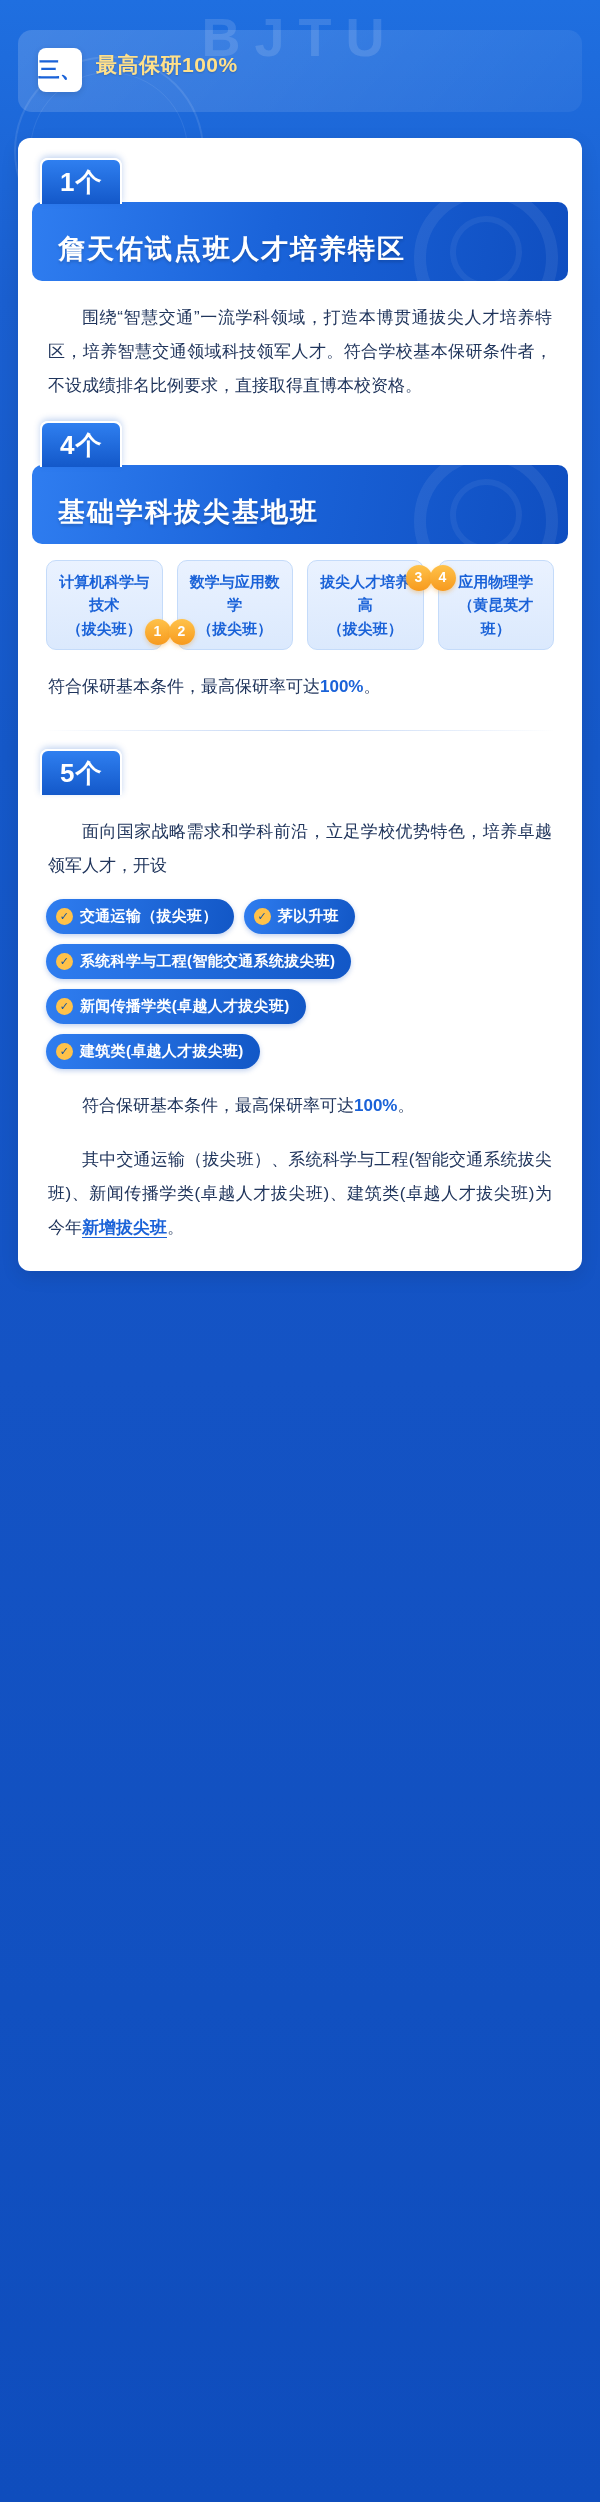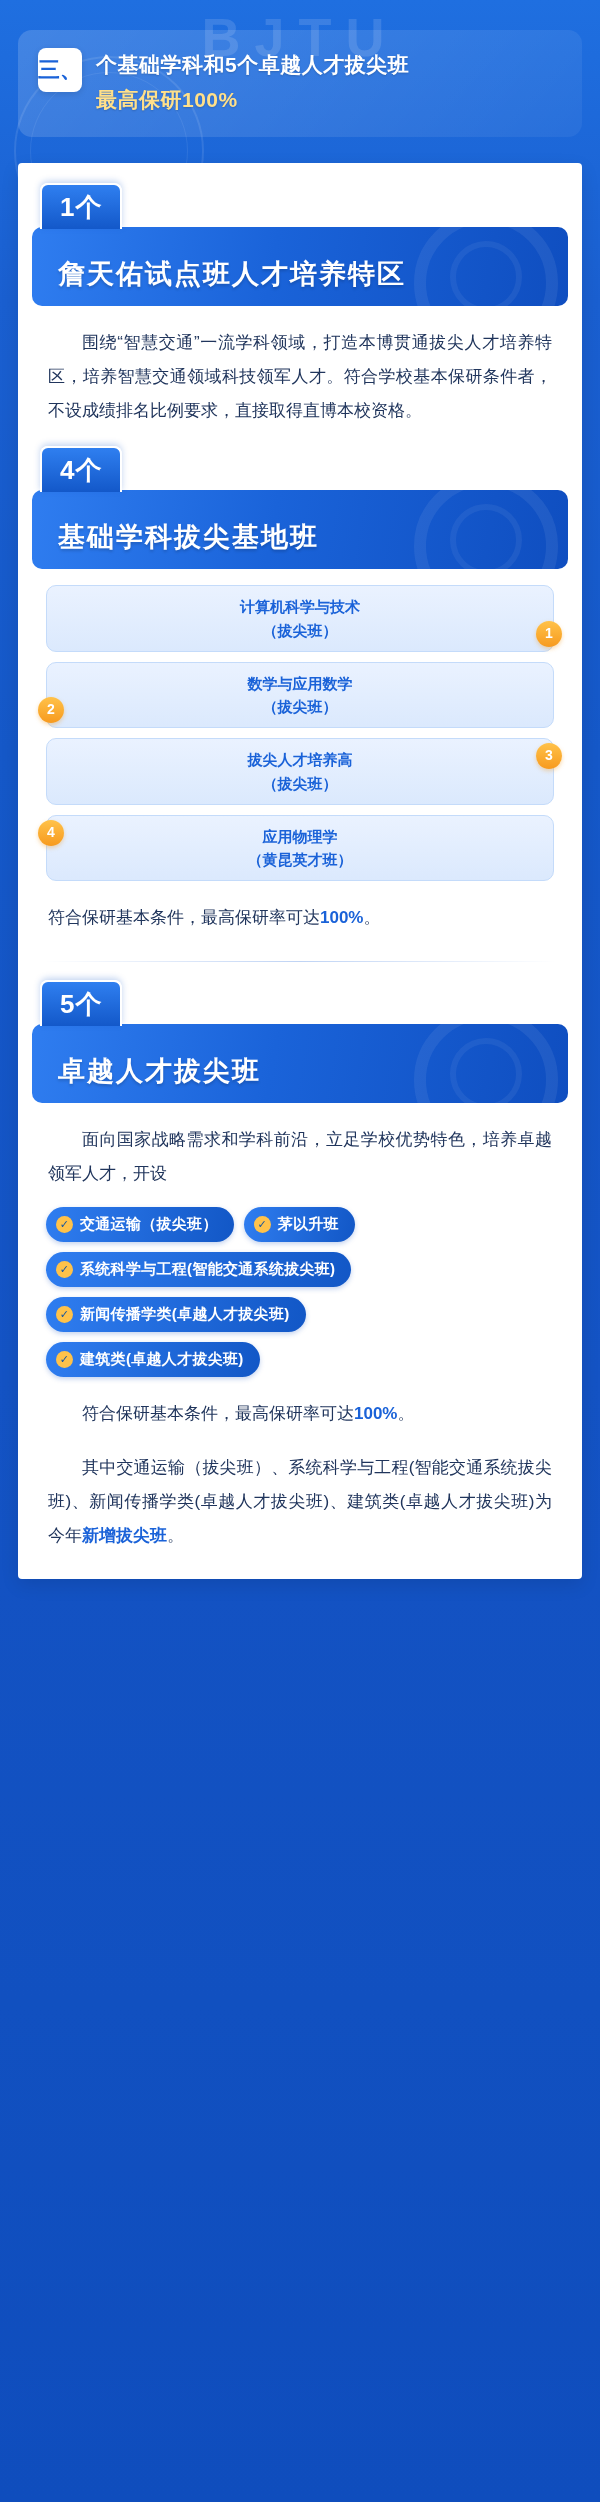--- a/index.html
+++ b/index.html
@@ -77,21 +77,21 @@
   }
   .header-text .hl {
     color: #ffe08a;
   }
 
   
   .card {
     position: relative;
     margin: 26px 18px 0 18px;
     background: #ffffff;
-    border-radius: 4px;
+    border-radius: 12px;
     padding: 14px 0 26px 0;
     box-shadow: 0 6px 18px rgba(0,0,0,0.10);
   }
 
   
   .sec { position: relative; margin-top: 18px; }
   .sec:first-child { margin-top: 6px; }
 
   .sec-badge {
     position: relative;
@@ -152,21 +152,21 @@
     text-align: justify;
     text-indent: 2em;
   }
   .para.noindent { text-indent: 0; }
   .para .b { color: #1a62d8; font-weight: 700; }
 
   
   .pill-grid {
     margin: 16px 28px 0 28px;
     display: grid;
-    grid-template-columns: 1fr;
+    grid-template-columns: 1fr 1fr 1fr 1fr;
     gap: 10px 14px;
     position: relative;
   }
   .pill {
     background: linear-gradient(180deg,#eaf2ff,#dbe9fd);
     border: 1px solid #c4dbfa;
     border-radius: 10px;
     padding: 9px 8px;
     text-align: center;
     color: #1a62d8;
@@ -217,34 +217,33 @@
     font-weight: 900;
     display: flex; align-items: center; justify-content: center;
     flex: 0 0 auto;
   }
 
   .divider {
     margin: 26px 26px 0 26px;
     height: 1px;
     background: linear-gradient(90deg, rgba(26,98,216,0), rgba(26,98,216,0.28), rgba(26,98,216,0));
   }
-  .uline { text-underline-offset: 4px; }
+  .uline { text-decoration: underline; text-underline-offset: 4px; }
 </style>
 </head>
 <body>
 
 <div class="page">
 
   <div class="wm-top">BJTU</div>
   <div class="wm-seal"></div>
 
   <div class="header">
     <div class="header-num">三、</div>
     <div class="header-text">
-      <div>个基础学科和5个卓越人才拔尖班</div>
       <div class="hl">最高保研100%</div>
     </div>
   </div>
 
   <div class="card">
 
     <div class="sec">
       <div class="sec-badge">1个</div>
       <div class="sec-bar">
         <div class="sec-bar-title">詹天佑试点班人才培养特区</div>
@@ -282,23 +281,20 @@
         </div>
       </div>
 
       <p class="para noindent"><span>符合保研基本条件，最高保研率可达</span><span class="b">100%</span><span>。</span></p>
 
       <div class="divider"></div>
     </div>
 
     <div class="sec">
       <div class="sec-badge">5个</div>
-      <div class="sec-bar">
-        <div class="sec-bar-title">卓越人才拔尖班</div>
-      </div>
 
       <p class="para">面向国家战略需求和学科前沿，立足学校优势特色，培养卓越领军人才，开设</p>
 
       <div class="chk-wrap">
         <div class="chk-row">
           <span class="chk">
             <span class="tick">✓</span>
             <span>交通运输（拔尖班）</span>
           </span>
           <span class="chk">

